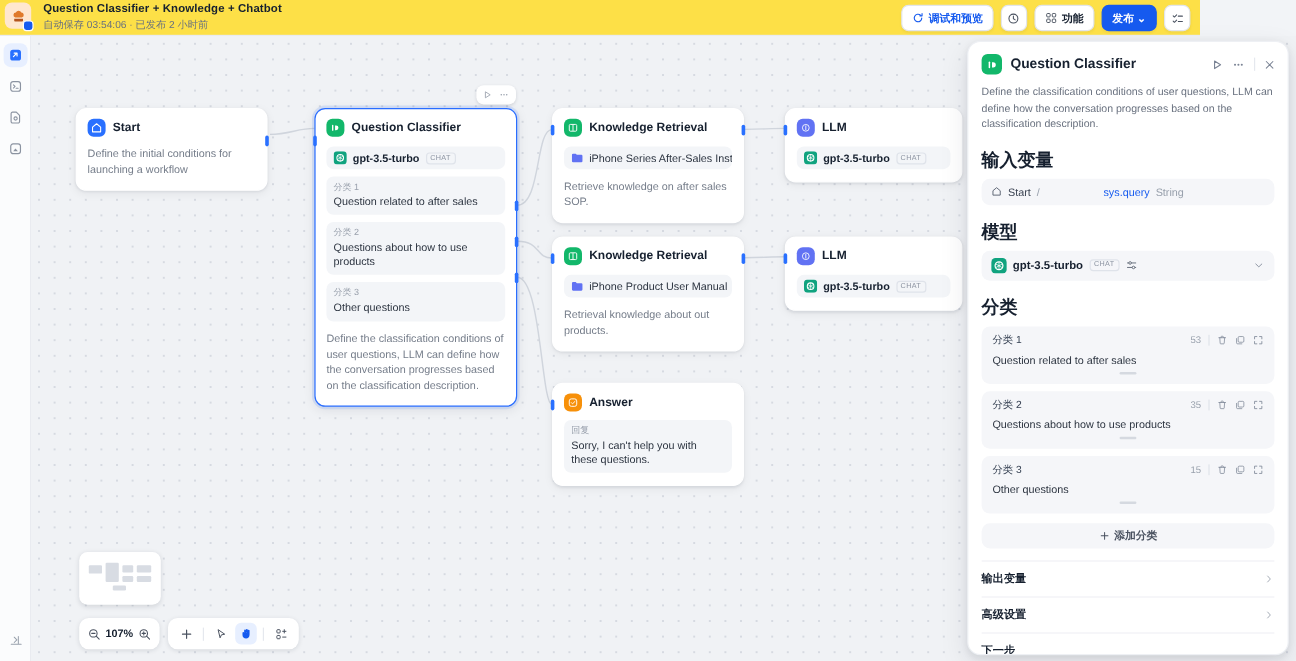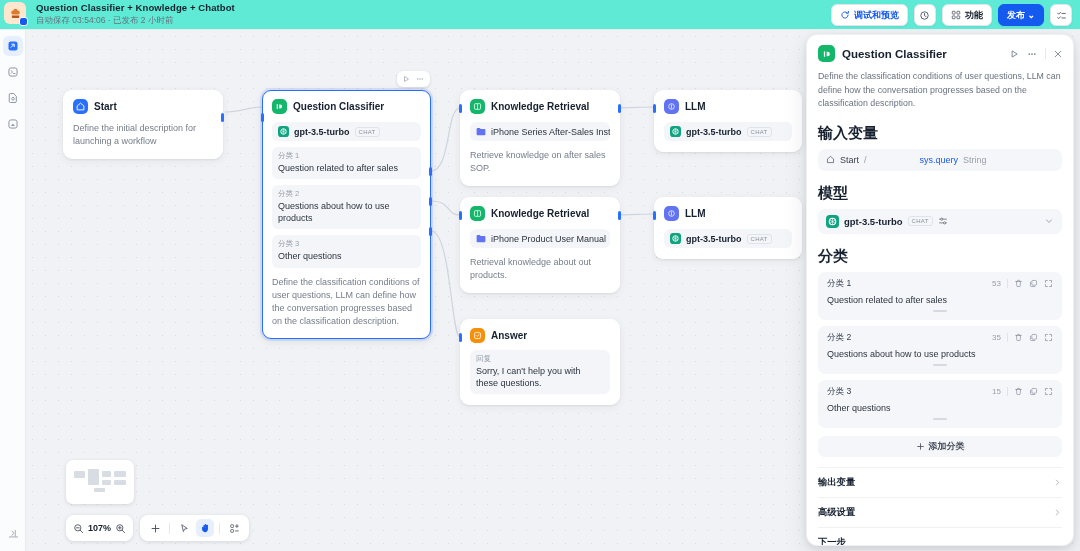--- a/index.html
+++ b/index.html
@@ -16,22 +16,22 @@
   .canvas {
     position: absolute; left: 26px; top: 30px;
     width: 1054px; height: 521px;
     background-color: #f0f2f5;
     background-image: radial-gradient(#d6dae1 0.9px, transparent 0.9px);
     background-size: 13px 13px;
   }
 
   
   .header {
-    position: absolute; left: 0; top: 0; width: 1080px; height: 30px;
-    background: #5eead4; border-bottom: 1px solid #e9ebf0;
+    position: absolute; left: 0; top: 0; width: 1000px; height: 30px;
+    background: #fde047; border-bottom: 1px solid #e9ebf0;
     display: flex; align-items: center; z-index: 40;
   }
   .hdr-logo {
     position: absolute; left: 4px; top: 2px;
     width: 22px; height: 22px; border-radius: 6px;
     background: #ffe7cf; display: flex; align-items: center; justify-content: center;
     font-size: 11px; line-height: 1;
   }
   .hdr-logo .badge {
     position: absolute; right: -2px; bottom: -2px;
@@ -198,21 +198,21 @@
 
     <div class="node" style="left:37px; top:60px; width:160px;">
       <div class="node-head">
         <div class="node-ico" style="background:#2970ff">
           <svg width="9" height="9" viewBox="0 0 16 16">
               <path d="M8 2 2 7v7h12V7z" fill="none" stroke="#fff" stroke-width="1.6" stroke-linejoin="round"></path>
             </svg>
         </div>
         <div class="node-title">Start</div>
       </div>
-      <div class="node-desc">Define the initial description for launching a workflow</div>
+      <div class="node-desc">Define the initial conditions for launching a workflow</div>
       <div class="port" style="right:-2px; top:22px;"></div>
     </div>
 
     <div class="node-toolbar" style="left:371px; top:41px;">
       <span>
         <svg width="8" height="8" viewBox="0 0 16 16">
             <path d="M5 3l8 5-8 5z" fill="none" stroke="#98a0ac" stroke-width="1.4" stroke-linejoin="round"></path>
           </svg>
       </span>
       <span>

